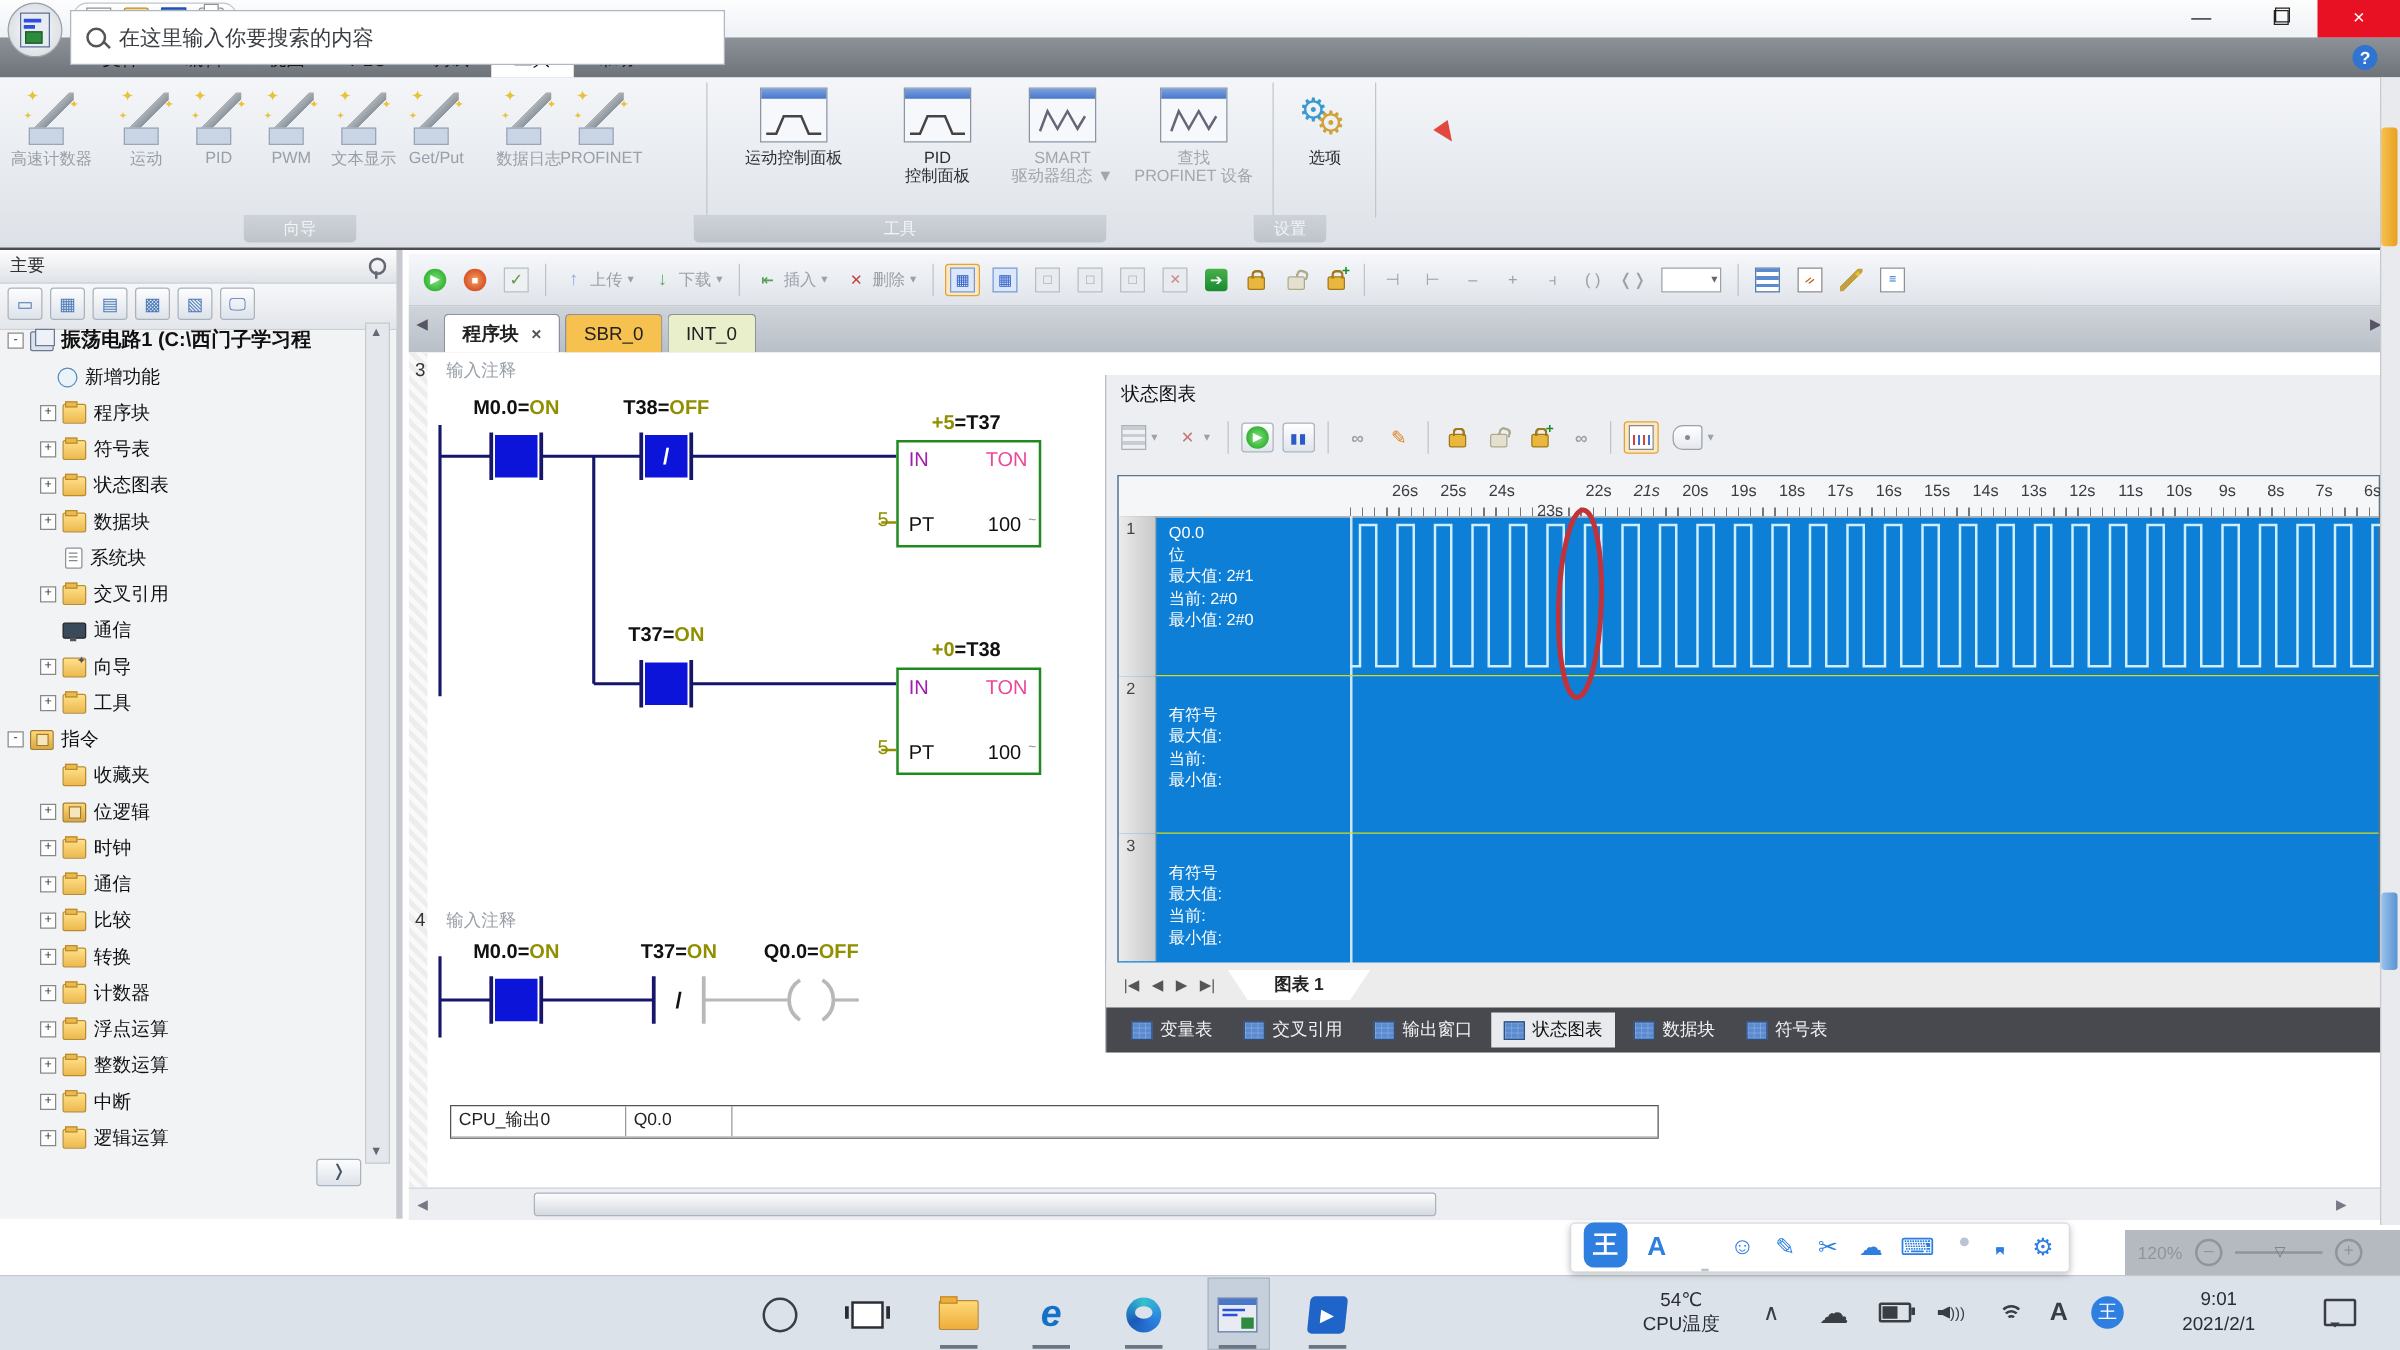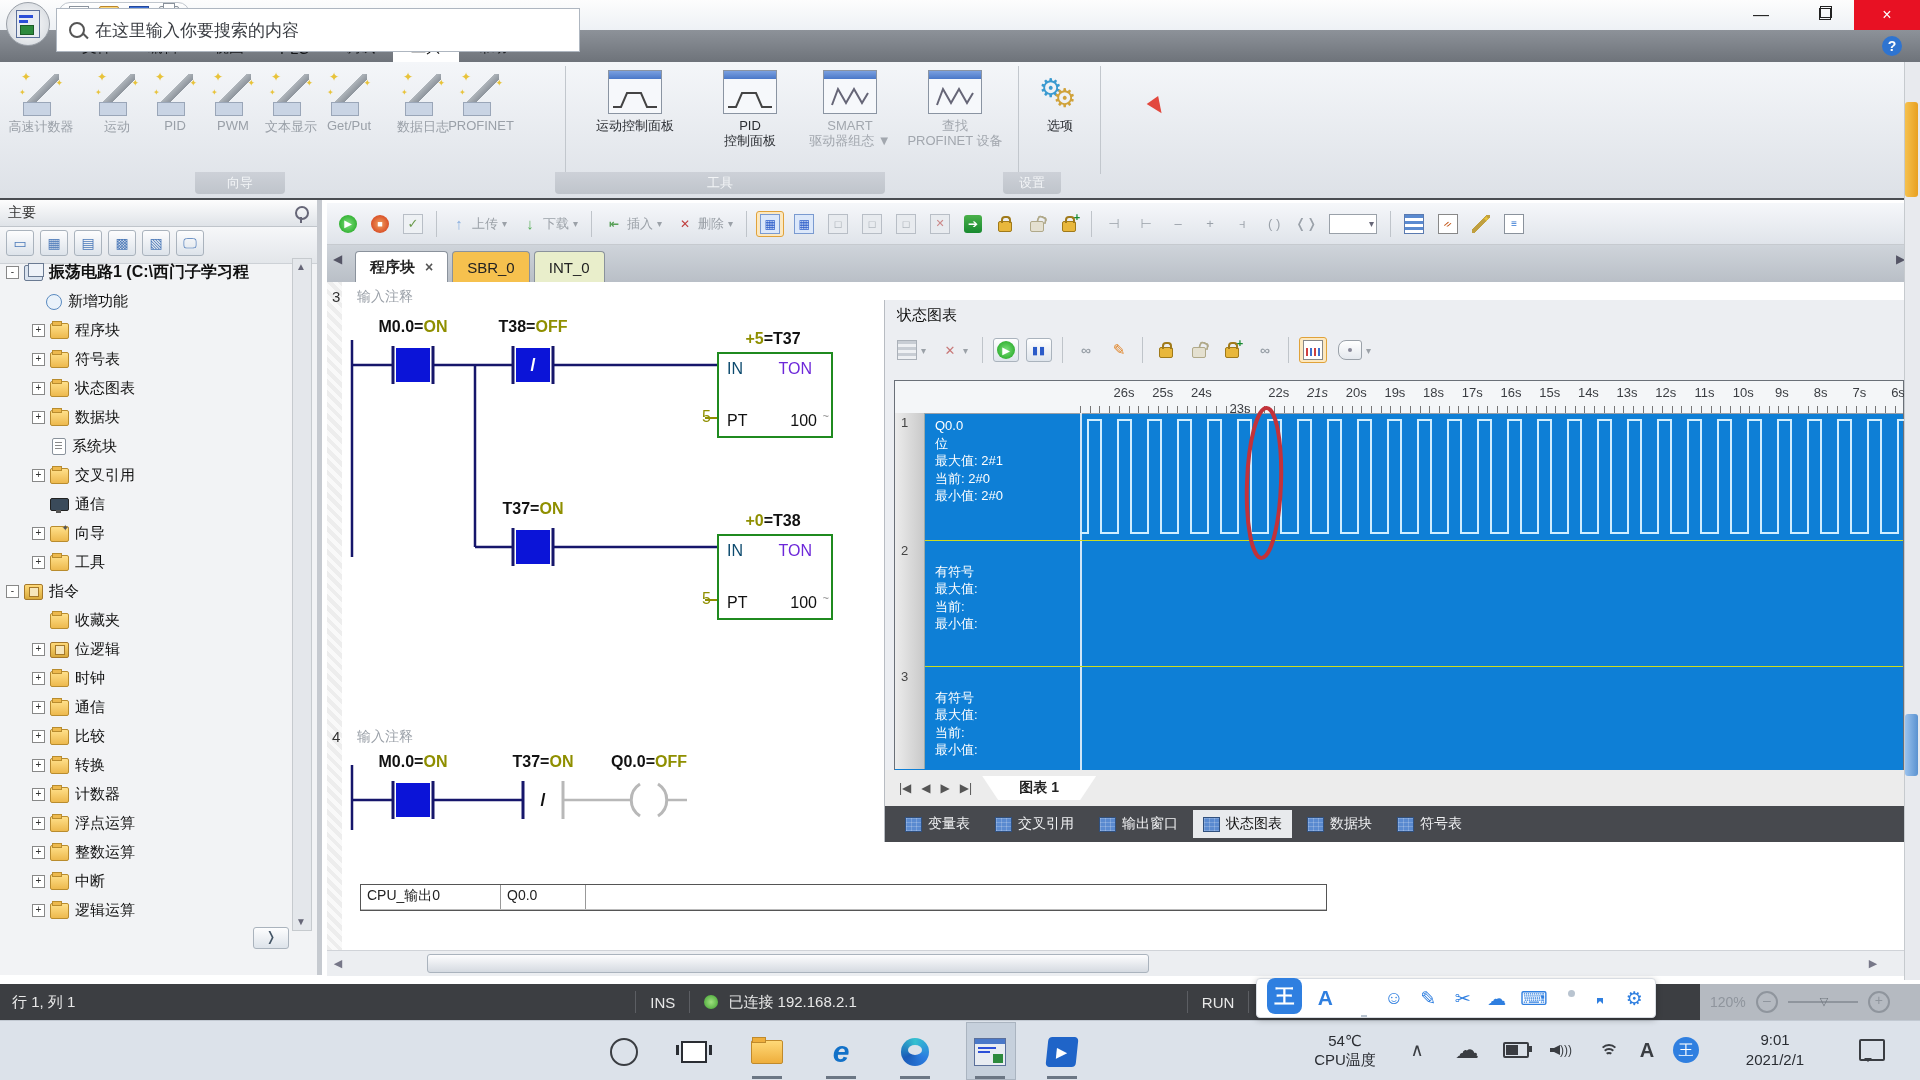--- a/index.html
+++ b/index.html
@@ -128,22 +128,22 @@
   .tab-close{margin-left:10px;color:#555;font-size:14px;}
   .tabnav{position:absolute;top:252px;color:#556;font-size:12px;}
   
   #editor{left:327px;top:282px;width:1593px;height:668px;background:#fff;overflow:hidden;}
   #gutterhatch{position:absolute;left:0;top:0;width:15px;height:668px;background:repeating-linear-gradient(45deg,#ededed 0 4px,#f9f9f9 4px 8px);}
   .netnum{position:absolute;font-size:15px;color:#333;}
   .netcomment{position:absolute;font-size:14px;color:#9aa0a8;}
   .lad-label{position:absolute;transform:translateX(-50%);font-size:16px;font-weight:bold;color:#111;white-space:nowrap;}
   .lad-state{color:#8f8f00;}
   .ton-box{position:absolute;border:2px solid #1f8a1f;background:#fff;}
-  .ton-in{position:absolute;left:8px;top:6px;font-size:16px;color:#0c4a6e;}
-  .ton-type{position:absolute;right:19px;top:6px;font-size:16px;color:#6d28d9;}
+  .ton-in{position:absolute;left:8px;top:6px;font-size:16px;color:#a21caf;}
+  .ton-type{position:absolute;right:9px;top:6px;font-size:16px;color:#ec4899;}
   .ton-pt{position:absolute;left:8px;bottom:6px;font-size:16px;color:#111;}
   .ton-cur{position:absolute;right:14px;bottom:6px;font-size:16px;color:#111;}
   .ton-tilde{position:absolute;right:2px;bottom:14px;font-size:11px;color:#888;}
   .ton-preset{position:absolute;font-size:16px;color:#8f8f00;transform:translateX(-100%);}
   
   #symtable{left:360px;top:884px;width:965px;background:#fff;border:1px solid #555;font-size:14px;}
   #symtable .hd{display:flex;background:linear-gradient(#e2e2e2,#cfcfcf);border-bottom:1px solid #888;color:#222;}
   #symtable .hd div,#symtable .tr div{padding:2px 6px;border-right:1px solid #999;box-sizing:border-box;}
   #symtable .tr{display:flex;border-bottom:1px solid #bbb;height:24px;}
   .c-sym{width:140px;flex:none;} .c-addr{width:85px;flex:none;} .c-cmt{flex:1;border-right:none!important;}
@@ -885,31 +885,20 @@
           <span class="dock-ic"></span>
           <span>符号表</span>
         </div>
       </div>
   </div>
 
   <div id="edge-scroll" class="abs"></div>
   <div id="edge-thumb-orange" class="abs" style="left:1905px;top:102px"></div>
   <div id="edge-thumb-blue" class="abs" style="left:1905px;top:714px"></div>
 
-  <div id="statusbar" class="abs">
-    <span style="margin-left:12px">行 1, 列 1</span>
-    <span class="sb-sep" style="margin-left:560px"></span>
-    <span>INS</span>
-    <span class="sb-sep"></span>
-    <span id="conn-dot"></span>
-    <span>已连接 192.168.2.1</span>
-    <span class="sb-sep" style="margin-left:330px"></span>
-    <span>RUN</span>
-    <span class="sb-sep"></span>
-  </div>
   <div id="zoomctl" class="abs">
     <span>120%</span>
     <span class="zc-circle">–</span>
     <span id="zc-track">
         <span id="zc-thumb">▽</span>
       </span>
     <span class="zc-circle">+</span>
   </div>
 
   <div id="imebar" class="abs">

